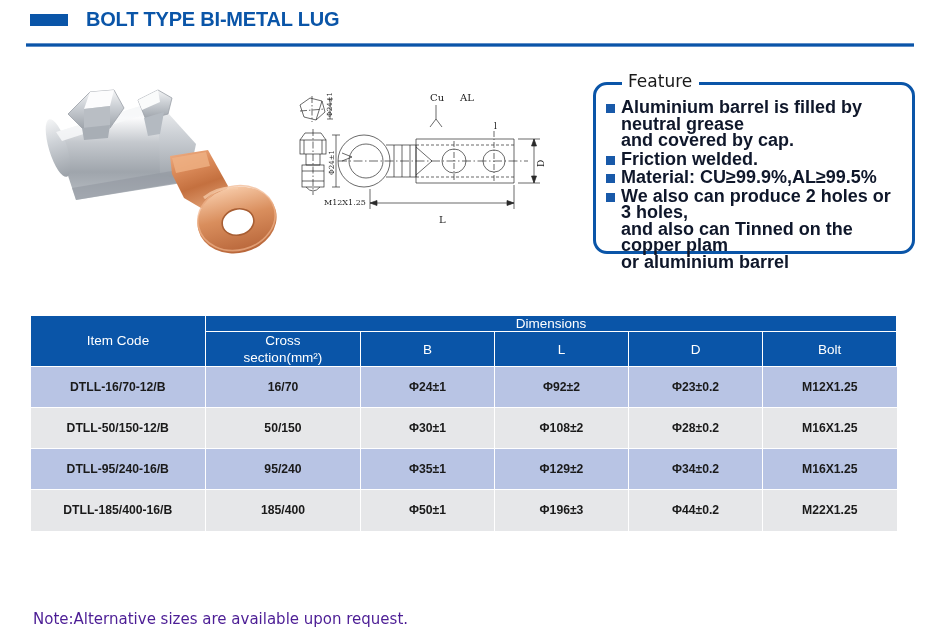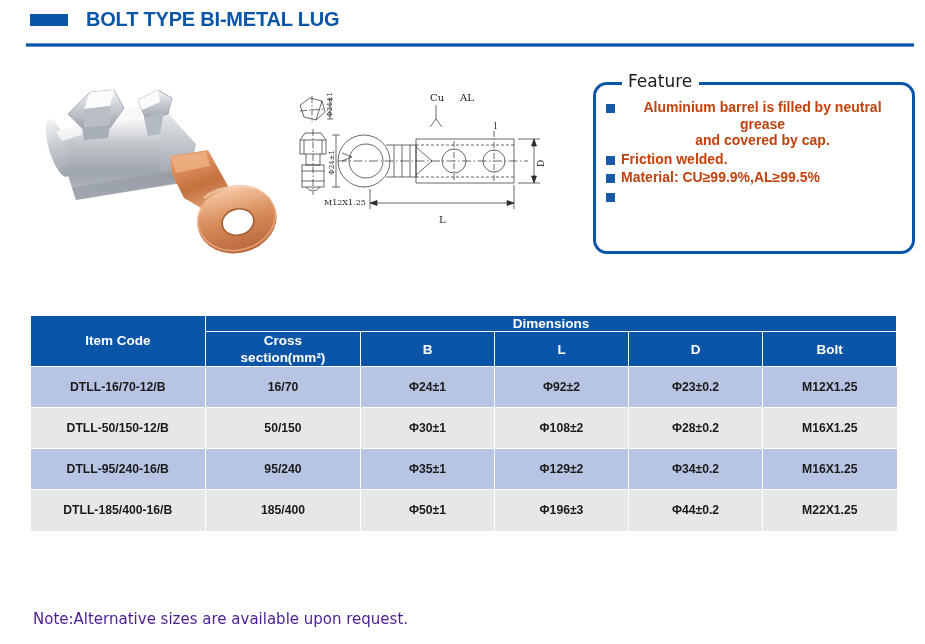--- a/index.html
+++ b/index.html
@@ -78,44 +78,43 @@
     margin-bottom: 2px;
   }
   .feature-bullet {
     width: 9px; height: 9px;
     background: #1859a9;
     flex: 0 0 9px;
     margin-top: 5px;
     margin-right: 6px;
   }
   .feature-text {
-    font-size: 14px;
+    font-size: 18px;
     font-weight: bold;
-    color: #c2410c;
+    color: #0f172a;
     line-height: 16.5px;
     white-space: pre-line;
-    text-align: center;
   }
 
   
   .spec-table {
     position: absolute; left: 30px; top: 315px;
     width: 866px;
     border-collapse: collapse;
     table-layout: fixed;
   }
   .spec-table th, .spec-table td {
     text-align: center;
     vertical-align: middle;
   }
   .spec-table thead th {
     background: #0a55a8;
     color: #ffffff;
     font-size: 13.5px;
-    font-weight: bold;
+    font-weight: normal;
     border: 1px solid #ffffff;
   }
   th.th-item { border-left: none; border-top: none; border-bottom: none; }
   th.th-dims { border-top: none; border-right: none; }
   th.th-bolt { border-right: none; }
   th.th-sub-first { border-bottom: none; }
   th.th-sub { border-bottom: none; }
   .th-item-inner { line-height: 18px; text-align: center; }
   .th-cross-inner { line-height: 17px; }
 
@@ -280,20 +279,23 @@
       <li class="feature-item">
         <span class="feature-bullet"></span>
         <span class="feature-text">Friction welded.</span>
       </li>
       <li class="feature-item">
         <span class="feature-bullet"></span>
         <span class="feature-text">Material:  CU≥99.9%,AL≥99.5%</span>
       </li>
       <li class="feature-item">
         <span class="feature-bullet"></span>
+        <span class="feature-text">We also can produce 2 holes or 3 holes,
+ and also can Tinned on the copper plam
+ or aluminium barrel</span>
       </li>
     </ul>
   </div>
   <div class="feature-legend">Feature</div>
 
   <table class="spec-table">
     <colgroup>
       <col style="width:175px">
       <col style="width:155px">
       <col style="width:134px">

